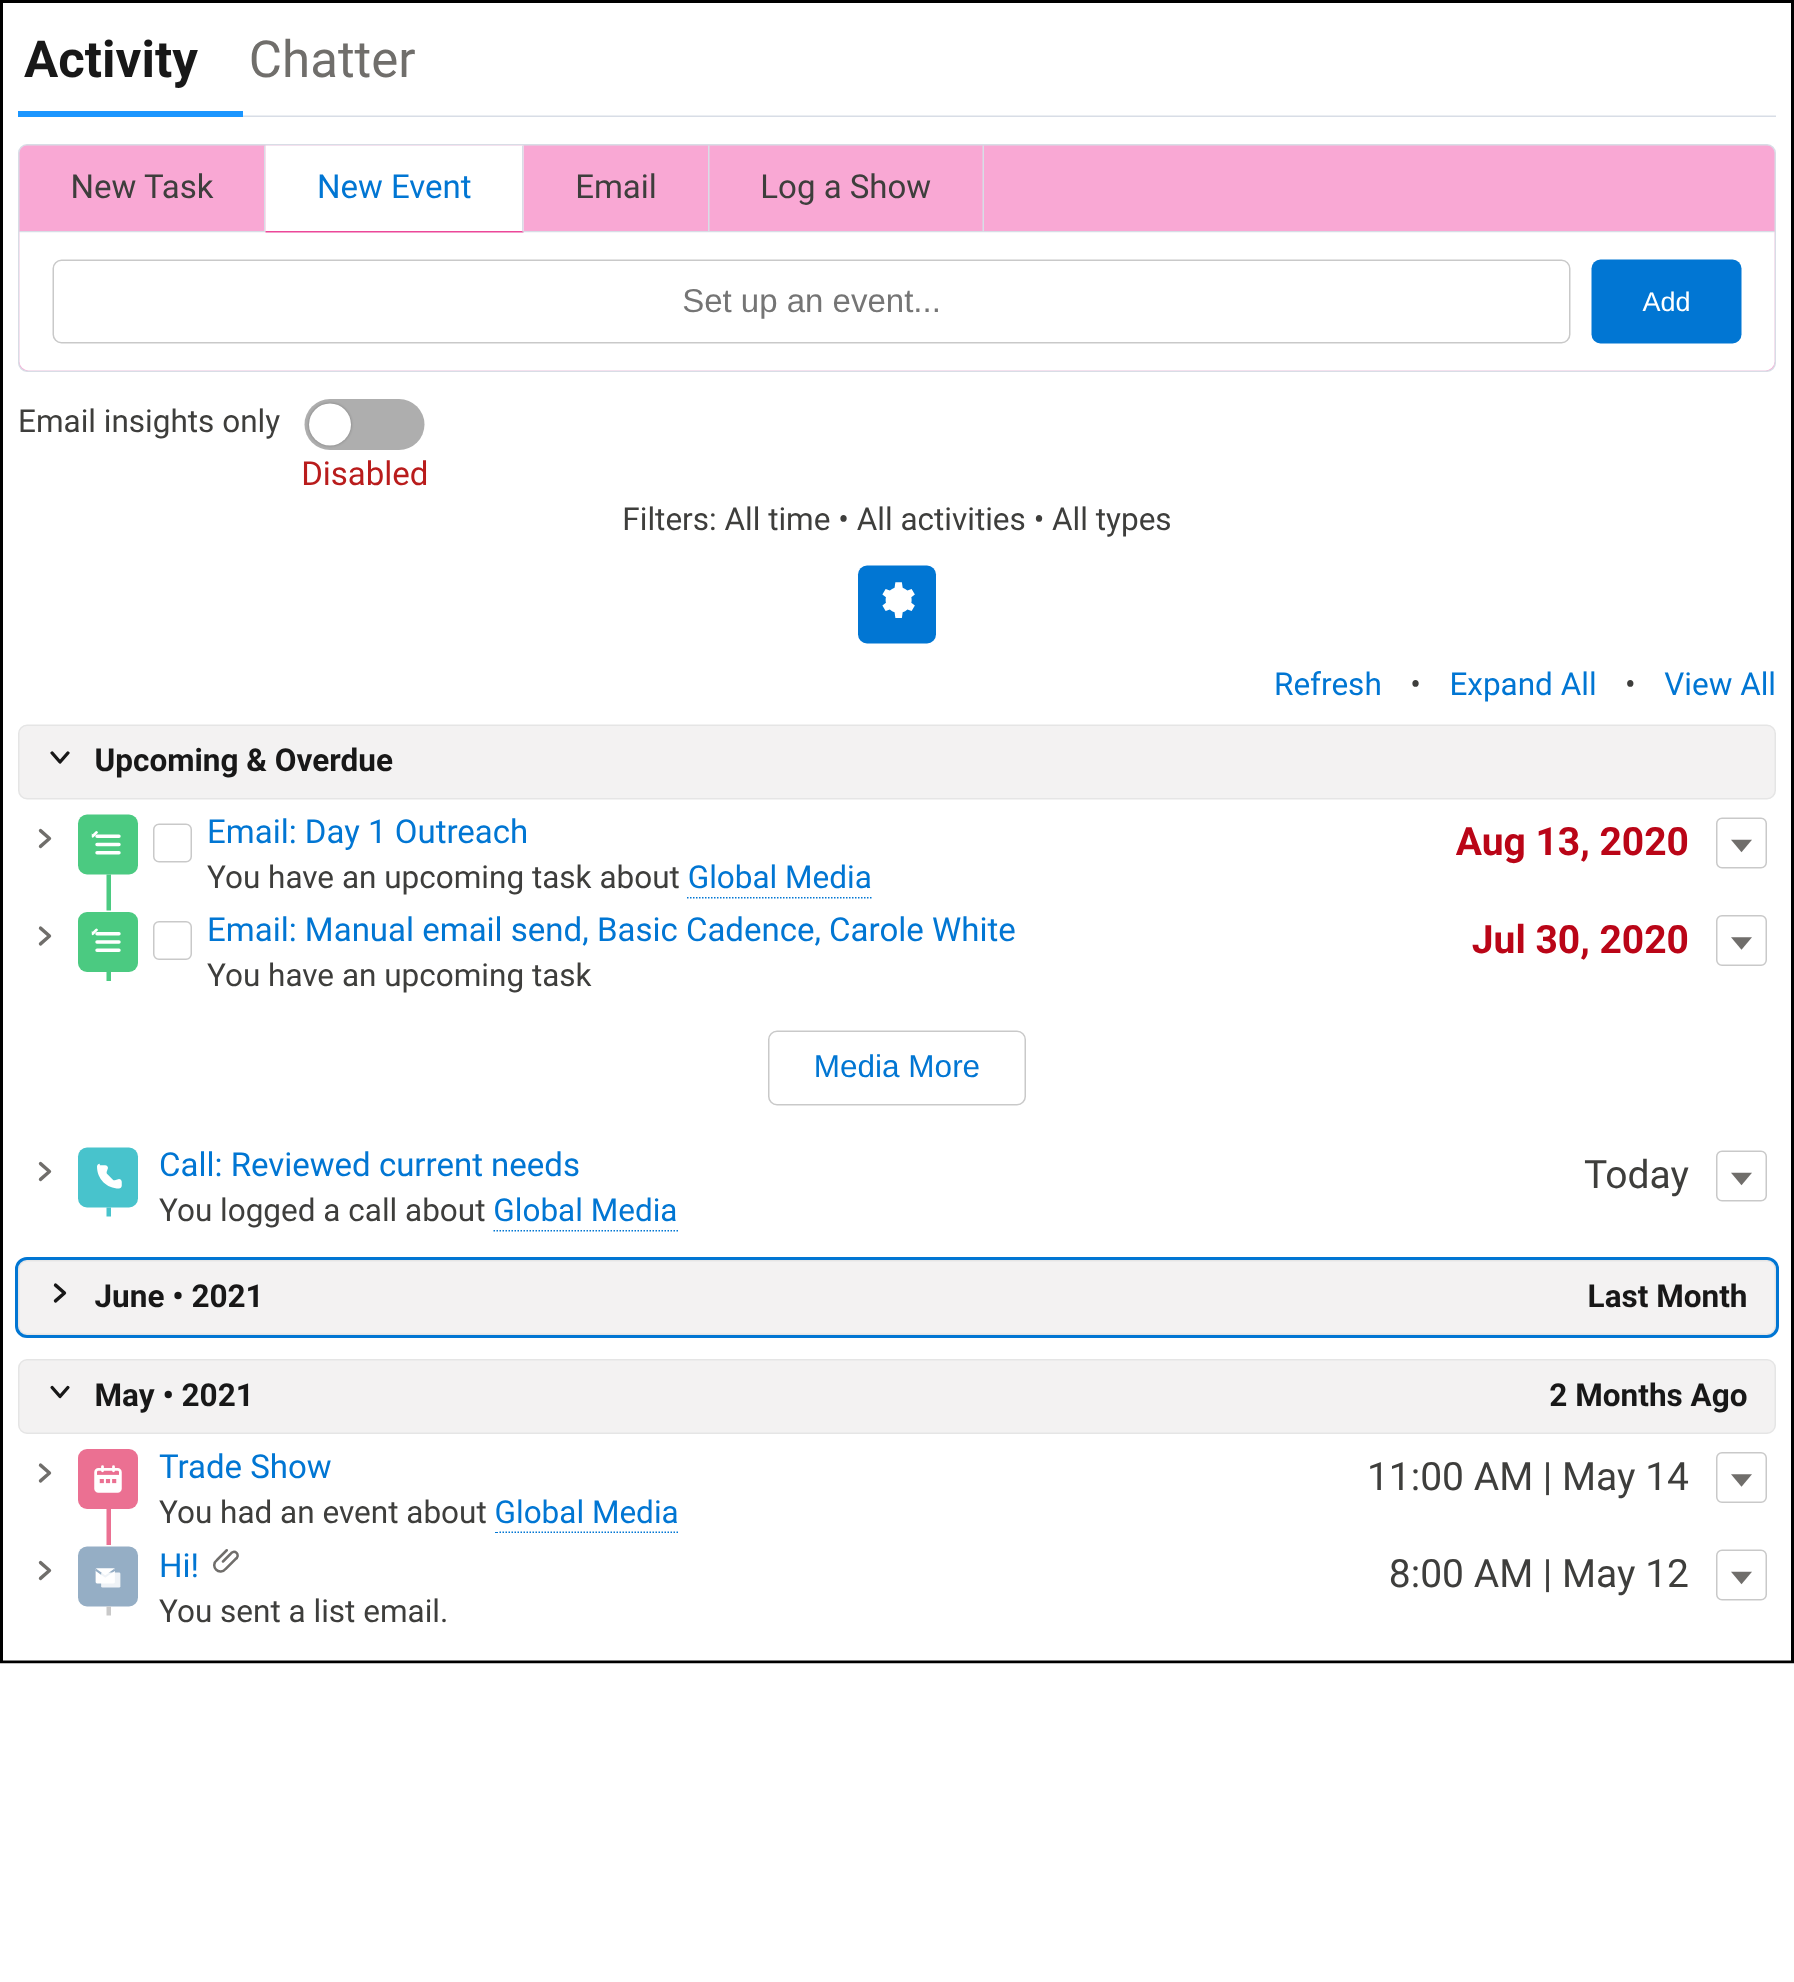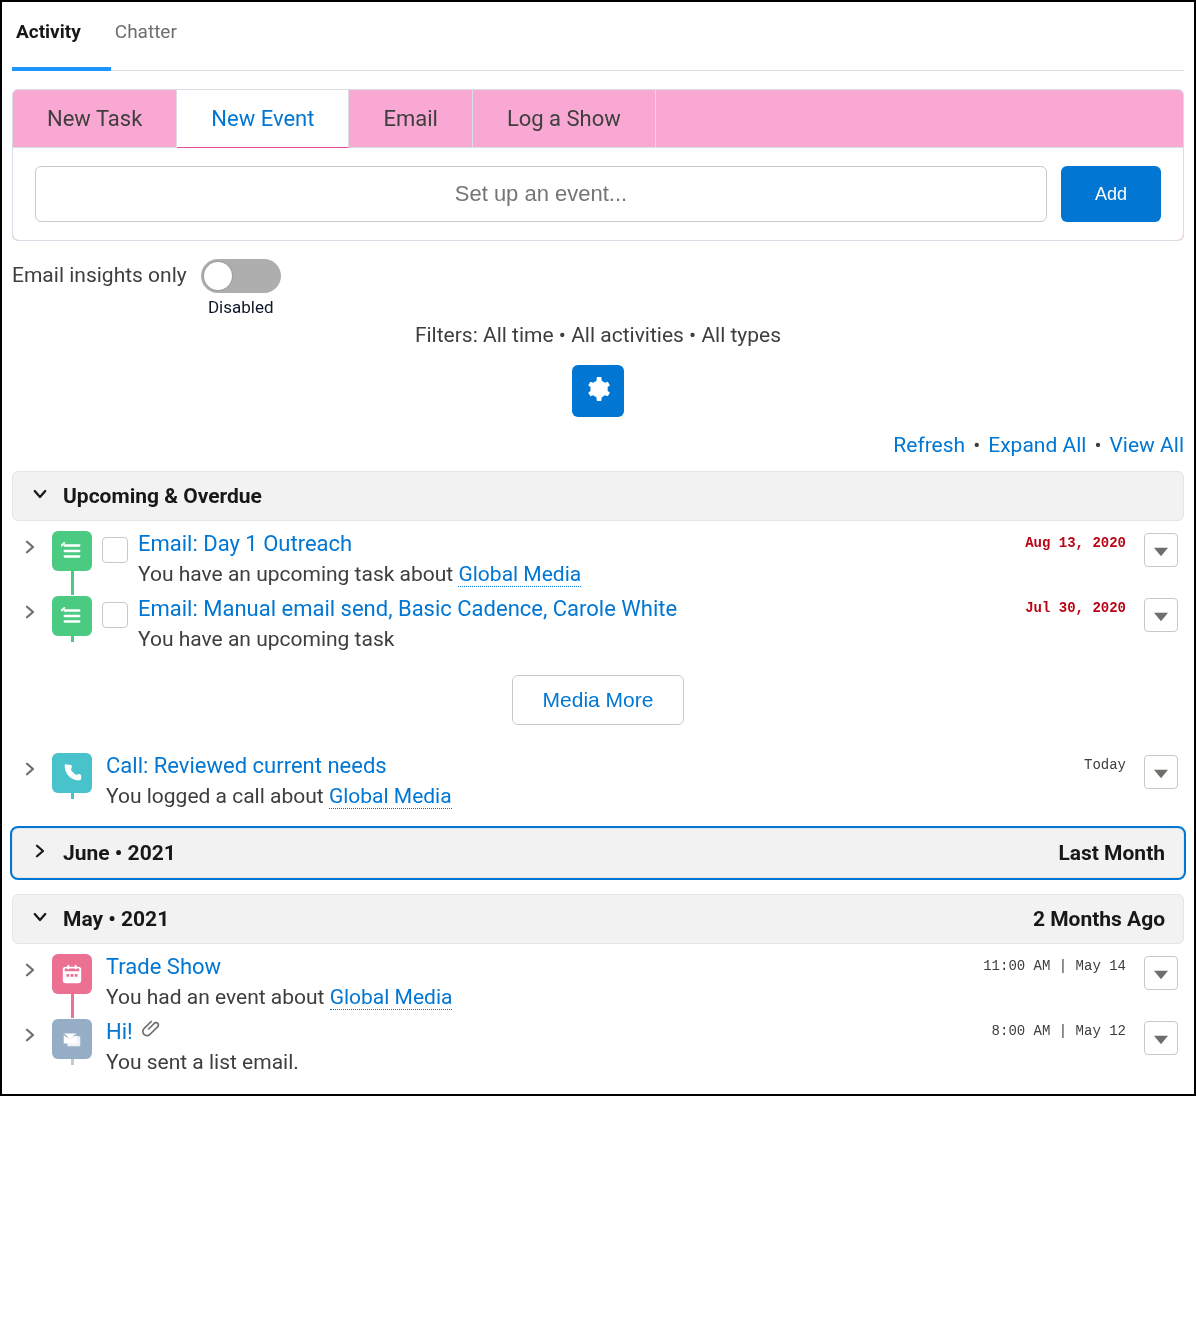--- a/index.html
+++ b/index.html
@@ -7,42 +7,42 @@
   body {
     font-family: -apple-system, BlinkMacSystemFont, "Segoe UI", Roboto, Helvetica, Arial, sans-serif;
     font-size: 20px;
     color: #181818;
     background: #fff;
     width: 1196px;
   }
   .frame { border: 2px solid #000; width: 1196px; padding: 0 10px 20px 10px; }
   
   .top-tabs { display:flex; border-bottom: 1px solid #d8dde6; margin-top: 4px; }
-  .top-tab { padding: 14px 30px 24px 4px; font-size: 19px; color:#706e6b; cursor:pointer; }
+  .top-tab { padding: 14px 30px 14px 4px; font-size: 34px; color:#706e6b; cursor:pointer; }
   .top-tab.active { color:#181818; font-weight:700; border-bottom: 4px solid #1b96ff; margin-bottom:-1px; }
   
   .subpane { border:1px solid #d8dde6; border-radius:6px; margin-top:18px; background:#f9a8d4; }
   .sub-tabs { display:flex; }
   .sub-tab { padding: 16px 34px; font-size: 22px; color:#3e3e3c; cursor:pointer; border-right:1px solid #d8dde6; }
   .sub-tab:first-child { border-top-left-radius:6px; }
   .sub-tab.active { background:#fff; color:#0176d3; border-bottom:1px solid #ec4899; margin-bottom:-1px; }
   .sub-body { background:#fff; border-top:1px solid #d8dde6; padding: 18px 22px; border-radius:0 0 6px 6px; display:flex; gap:14px; }
   .event-input { flex:1; border:1px solid #c9c9c9; border-radius:6px; padding: 14px; font-size:22px; text-align:center; color:#706e6b; background:#fff; }
   .add-btn { background:#0176d3; color:#fff; border:none; border-radius:6px; font-size:18px; padding: 0 34px; cursor:pointer; }
   
   .toggle-row { display:flex; align-items:flex-start; gap:14px; margin:18px 0 6px 0; font-size:21px; color:#3e3e3c; }
   .toggle-shell { display:flex; flex-direction:column; align-items:center; }
   .toggle { position:relative; width:80px; height:34px; background:#aeaeae; border-radius:20px; cursor:pointer; }
   .toggle .knob { position:absolute; left:3px; top:3px; width:28px; height:28px; background:#fff; border-radius:50%; box-shadow:0 0 2px rgba(0,0,0,.3); }
-  .toggle-caption { font-size:17px; color:#0f172a; margin-top:4px; }
+  .toggle-caption { font-size:22px; color:#b91c1c; margin-top:4px; }
   
   .filters-row { display:flex; justify-content:flex-end; align-items:center; gap:18px; font-size:21px; color:#3e3e3c; margin-top:6px;flex-direction:column; }
   .gear-btn { width:52px; height:52px; background:#0176d3; border-radius:6px; display:flex; align-items:center; justify-content:center; cursor:pointer; }
   
-  .actions-row { display:flex; justify-content:flex-end; gap:8px; font-size:21px; margin:16px 0 14px 0; }
+  .actions-row { display:flex; justify-content:flex-end; gap:19px; font-size:21px; margin:16px 0 14px 0; }
   .actions-row a { color:#0176d3; text-decoration:none; cursor:pointer; }
   .actions-row .sep { color:#3e3e3c; }
   
   .section-head { background:#f3f2f2; border:1px solid #e5e5e5; border-radius:6px; padding: 12px 18px; display:flex; align-items:center; gap:14px; font-size:21px; font-weight:700; margin-top:6px; }
   .section-head .spacer { flex:1; }
   .section-head.selected { outline:2px solid #0176d3; }
   
   .item-row { display:flex; align-items:flex-start; gap:10px; padding: 10px 6px 0 6px; }
   .expand-chevron { color:#706e6b; padding-top:6px; width:24px; text-align:center; cursor:pointer; }
   .icon-box { width:40px; height:40px; border-radius:6px; display:flex; align-items:center; justify-content:center; flex-shrink:0; position:relative; }
@@ -55,21 +55,21 @@
   .stem { position:absolute; left:19px; top:40px; bottom:-24px; width:3px; }
   .stem.green { background:#4bca81; }
   .stem.teal  { background:#48c3cc; }
   .stem.pink  { background:#eb7092; }
   .stem.gray  { background:#c9c9c9; }
   .checkbox { width:26px; height:26px; border:1px solid #c9c9c9; border-radius:4px; margin-top:6px; flex-shrink:0; cursor:pointer; background:#fff; }
   .item-main { flex:1; }
   .item-title { color:#0176d3; font-size:22px; text-decoration:none; }
   .item-sub { color:#3e3e3c; font-size:21px; margin-top:6px; }
   .record-link { color:#0176d3; border-bottom:1px dotted #0176d3; text-decoration:none; }
-  .item-right { color:#3e3e3c; font-size:14px; padding-top:4px; white-space:nowrap;font-family:Liberation Mono, monospace; }
+  .item-right { color:#3e3e3c; font-size:26px; padding-top:4px; white-space:nowrap; }
   .item-right.overdue { color:#ba0517; font-weight:700; }
   .row-menu { width:34px; height:34px; border:1px solid #c9c9c9; border-radius:4px; display:flex; align-items:center; justify-content:center; margin-left:8px; margin-top:2px; cursor:pointer; background:#fff; }
   .row-menu svg { width:14px; height:10px; }
   .view-more-wrap { display:flex; justify-content:center; padding:24px 0 18px 0; }
   .view-more { border:1px solid #c9c9c9; background:#fff; color:#0176d3; font-size:21px; padding:12px 30px; border-radius:6px; cursor:pointer; }
   .attach-icon { color:#706e6b; margin-left:4px; }
   .chevron-svg { width:18px; height:18px; }
 </style>
 </head>
 <body>

